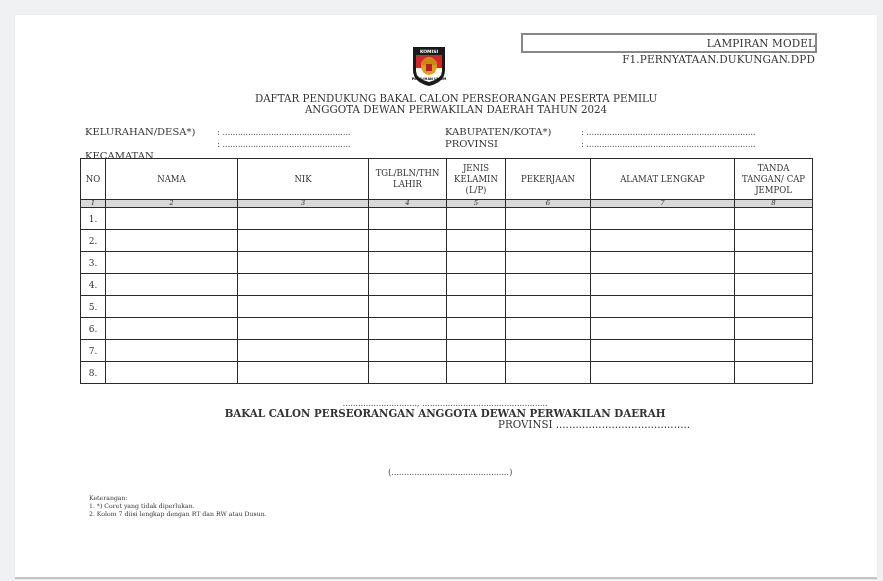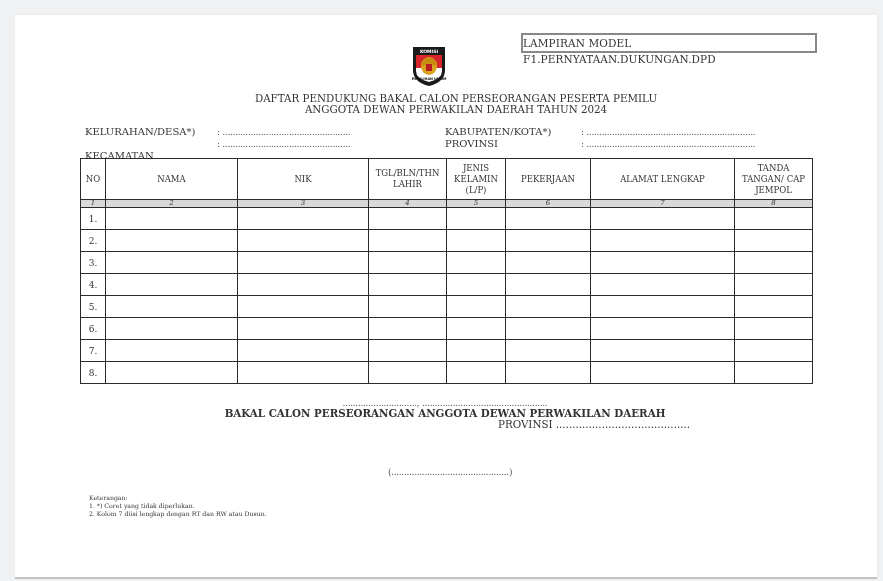--- a/index.html
+++ b/index.html
@@ -14,21 +14,21 @@
       position: absolute; left: 15px; top: 15px;
       width: 862px; height: 562px;
       background: #ffffff;
       border-bottom: 2px solid #c3c3c3;
       box-shadow: 0 0 2px rgba(0,0,0,0.06);
     }
     .model-box {
       position: absolute; left: 521px; top: 33px;
       width: 292px; height: 16px;
       border: 2px solid #888;
-      font-size: 10.5px; line-height: 16px; text-align: left;
+      font-size: 10.5px; line-height: 16px; text-align: right;
       color: #333; letter-spacing: 0.1px;
     }
     .logo {
       position: absolute; left: 409px; top: 44px; width: 40px; height: 44px;
     }
     .title {
       position: absolute; left: 216px; width: 480px; text-align: center;
       font-size: 10.3px; color: #333; line-height: 12px;
     }
     .t1 { top: 92px; }

